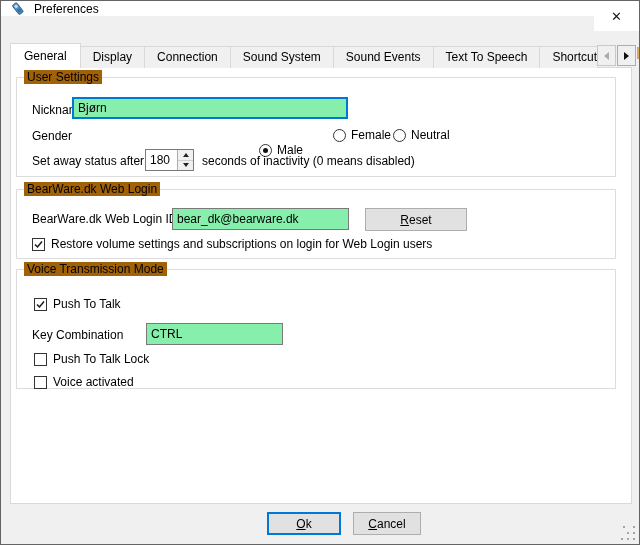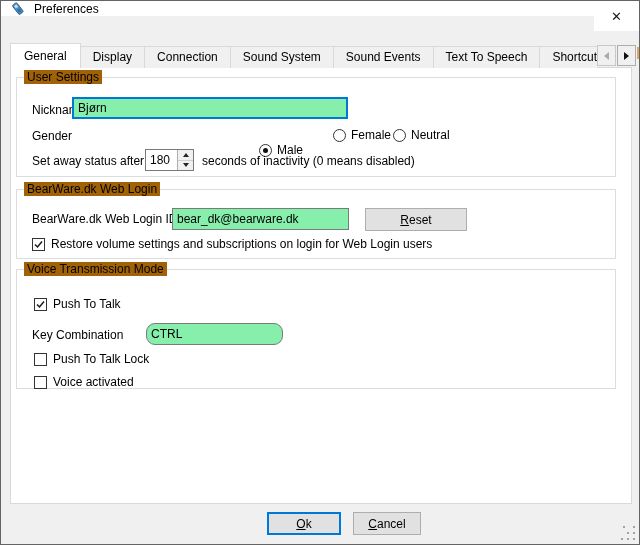--- a/index.html
+++ b/index.html
@@ -269,21 +269,21 @@
     <div class="check-row" style="left:17px; top:26px;">
       <span class="checkbox checked">
         <svg width="9" height="9" viewBox="0 0 9 9">
             <polyline points="1,4.5 3.5,7 8,1.5" fill="none" stroke="#1a1a1a" stroke-width="1.5"></polyline>
           </svg>
       </span>
       <span>Push To Talk</span>
     </div>
 
     <span class="lbl" style="left:15px; top:58px;">Key Combination</span>
-    <input class="textbox" style="left: 129px; top: 53px; width: 137px; border-radius: 9px;" type="text" value="CTRL">
+    <input class="textbox" style="left: 129px; top: 53px; width: 137px;" type="text" value="CTRL">
 
     <div class="check-row" style="left:17px; top:81px;">
       <span class="checkbox">
         
       </span>
       <span>Push To Talk Lock</span>
     </div>
 
     <div class="check-row" style="left:17px; top:104px;">
       <span class="checkbox">

